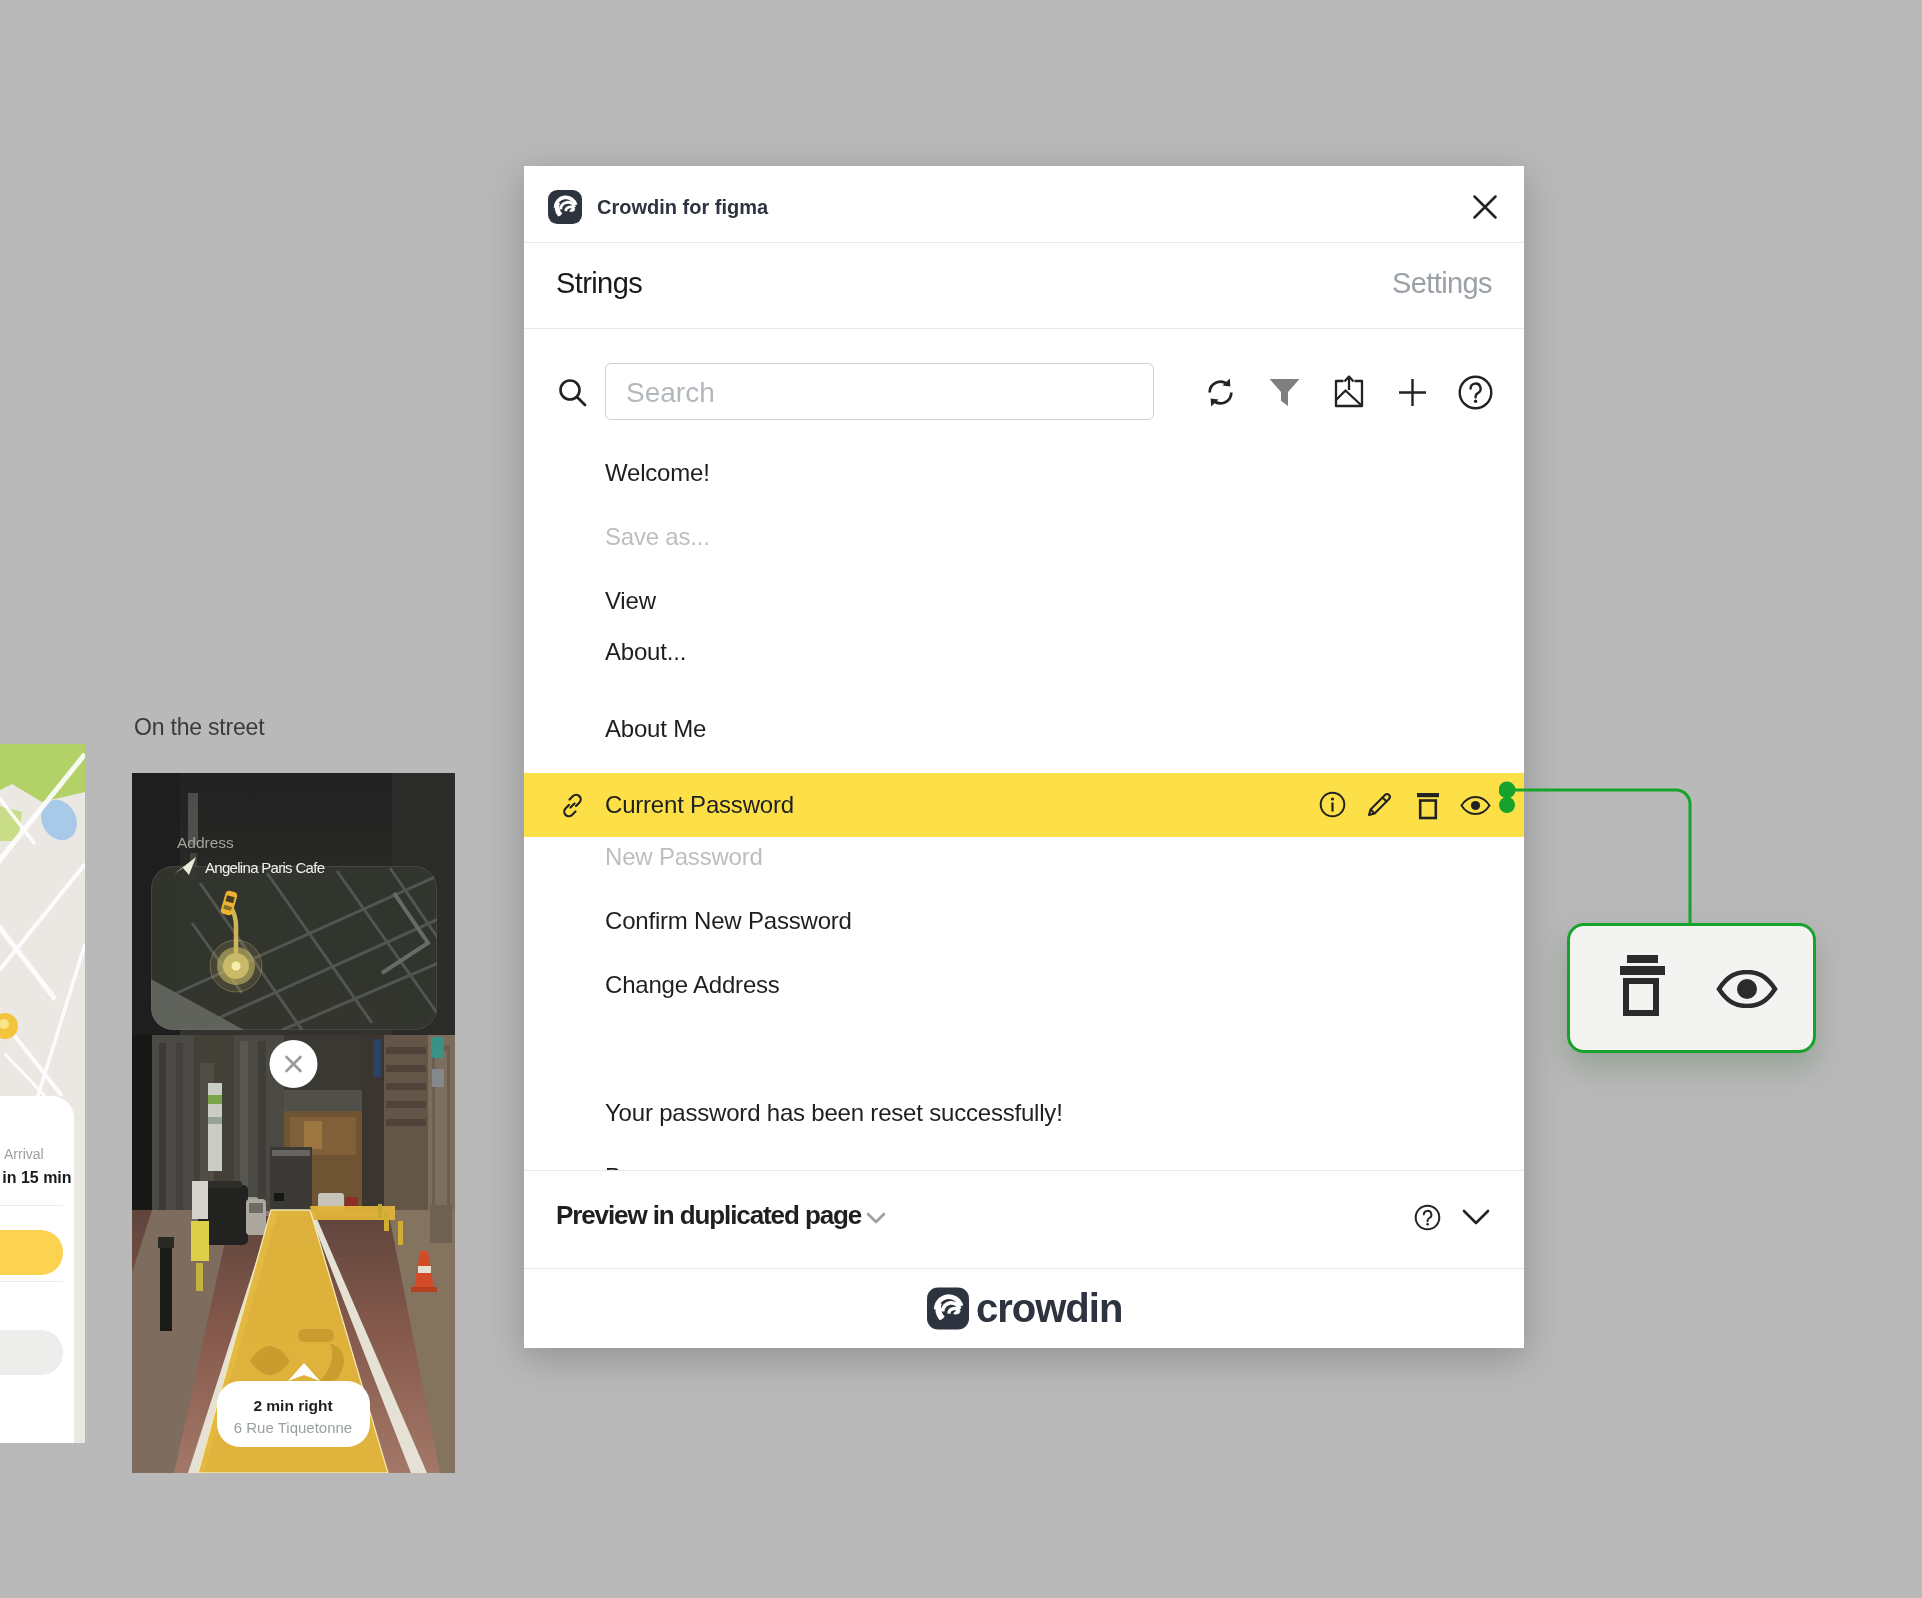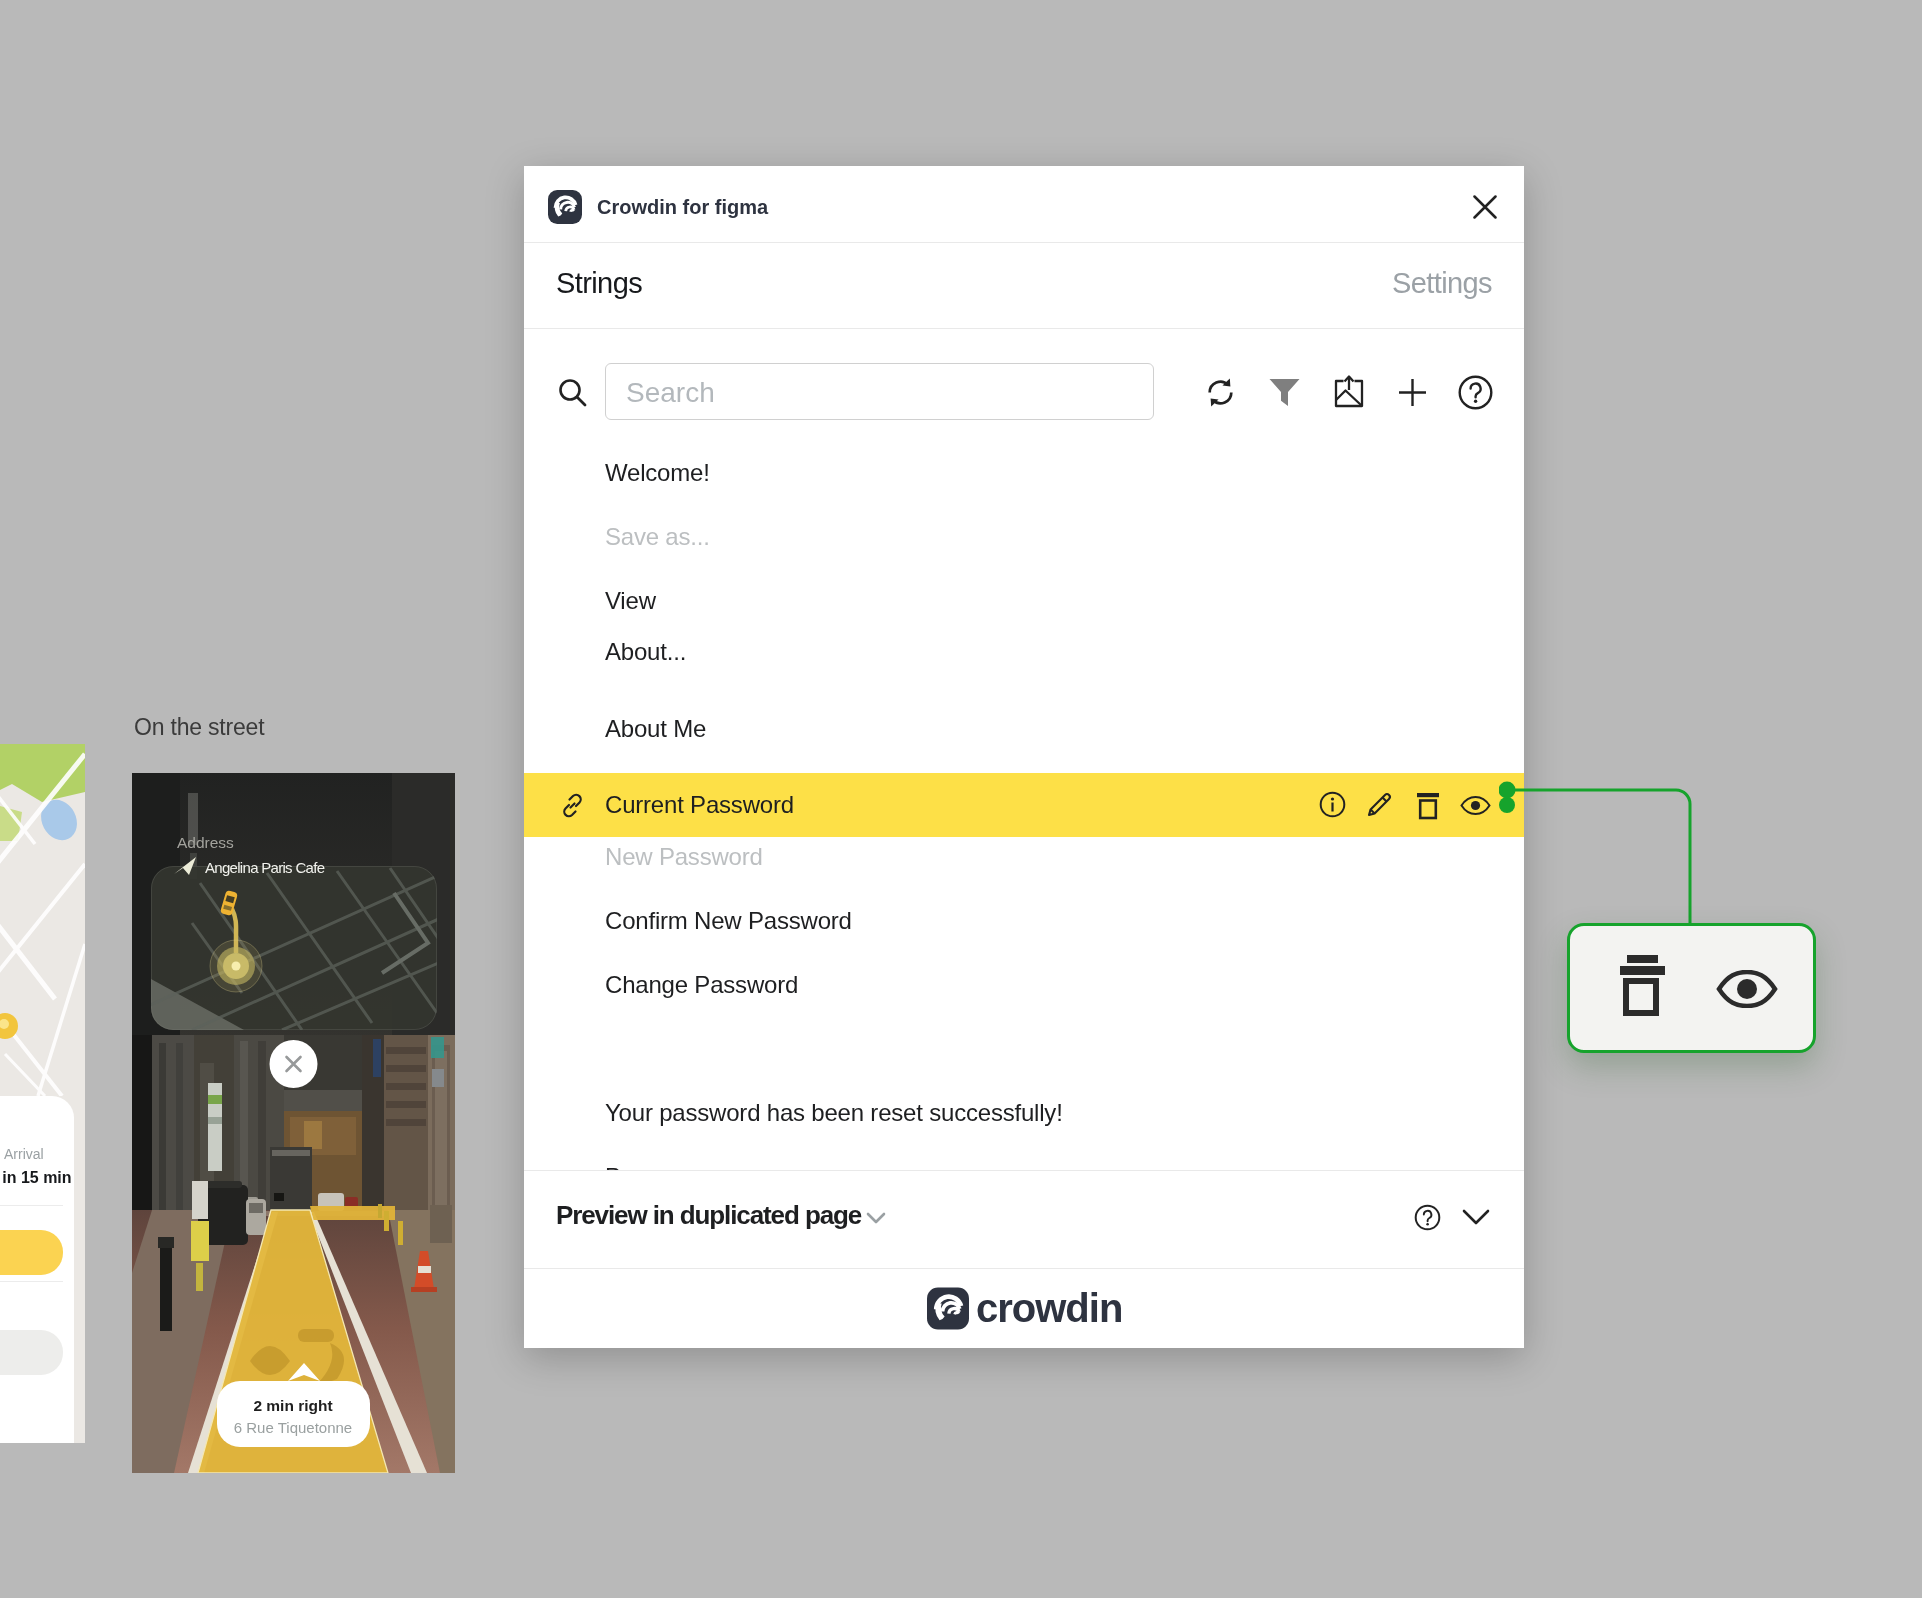--- a/index.html
+++ b/index.html
@@ -306,21 +306,21 @@
         </svg>
         <div class="abs" style="left:975px;top:24px;width:16px;height:16px;border-radius:8px;background:#16a32c;"></div>
       </div>
       <div class="row" style="top:384px;">
           <div class="rowtxt graytxt">New Password</div>
         </div>
       <div class="row" style="top:448px;">
           <div class="rowtxt">Confirm New Password</div>
         </div>
       <div class="row" style="top:512px;">
-          <div class="rowtxt">Change Password</div>
+          <div class="rowtxt">Change Address</div>
         </div>
       <div class="row" style="top:640px;">
           <div class="rowtxt">Your password has been reset successfully!</div>
         </div>
       <div class="row" style="top:704px;">
           <div class="rowtxt">Passw</div>
         </div>
     </div>
     <div class="hr" style="top:1004px;"></div>
 

